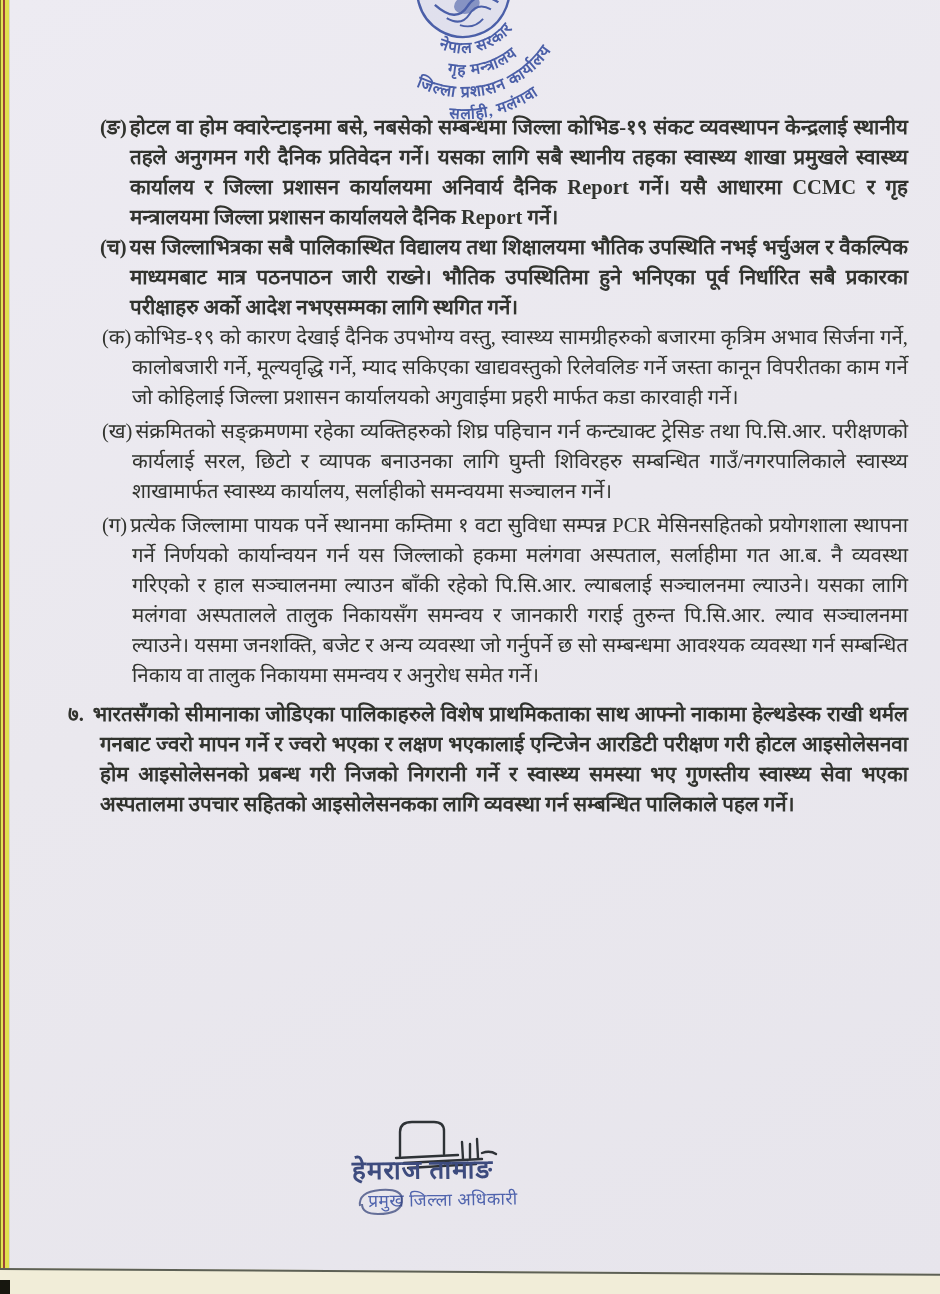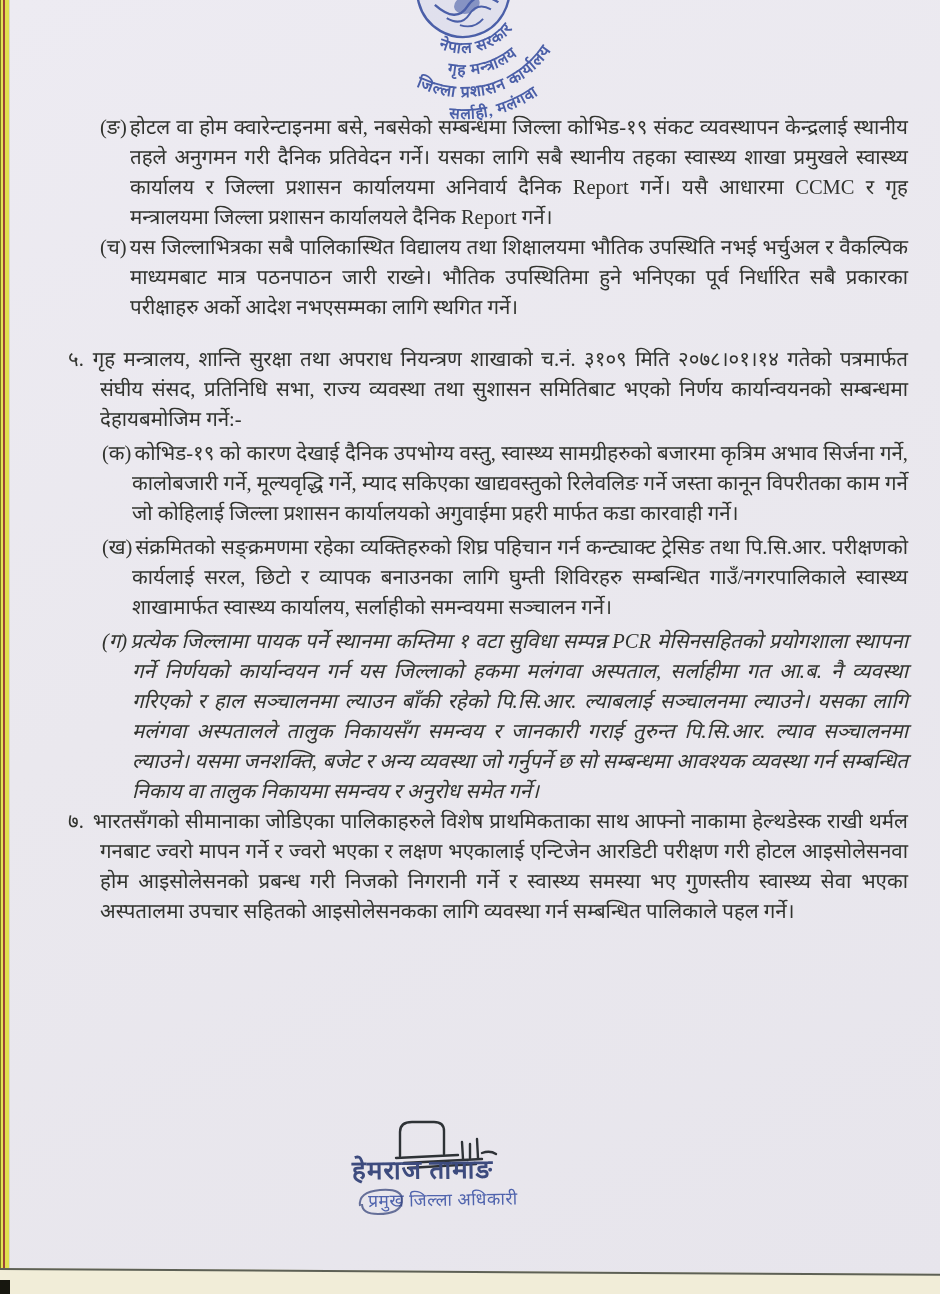--- a/index.html
+++ b/index.html
@@ -23,23 +23,23 @@
   .content{position:absolute;left:68px;top:112px;width:840px;color:#31332e;
            font-size:20.5px;line-height:30px;}
   .para{text-align:justify;margin:0;}
   .para .plabel{white-space:nowrap;}
   .para.sub {margin-left:62px;text-indent:-30px;}
   .para.sub .plabel{margin-right:3px;}
   .para.num {margin-left:32px;text-indent:-32px;}
   .para.num .plabel{margin-right:9px;}
   .para.sub2{margin-left:64px;text-indent:-30px;}
   .para.sub2 .plabel{margin-right:3px;}
-  .para.mb0{margin-bottom:0;}
+  .para.mb0{margin-bottom:0;font-weight:bold;}
   .para.mb-sm{margin-bottom:4px;}
-  .para.mb-md{font-style:italic;}
+  .para.mb-md{margin-bottom:9px;}
   .para.gap{margin-top:22px;}
 
   
   .sig-scribble{position:absolute;left:378px;top:1116px;width:200px;height:60px;}
   .sig-name{position:absolute;left:352px;top:1150px;width:260px;font-size:26px;font-weight:bold;
             color:#3d4b7e;letter-spacing:1px;transform:rotate(-0.6deg);}
   .sig-title{position:absolute;left:368px;top:1186px;width:240px;font-size:17.5px;
              color:#4f63ad;letter-spacing:.5px;transform:rotate(-1deg);}
   .sig-loop{position:absolute;left:352px;top:1180px;width:80px;height:40px;}
 </style>
@@ -70,21 +70,20 @@
         <text><textPath href="#arc2" startOffset="50%" text-anchor="middle">गृह मन्त्रालय</textPath></text>
         <text font-size="16"><textPath href="#arc3" startOffset="50%" text-anchor="middle">जिल्ला प्रशासन कार्यालय</textPath></text>
         <text><textPath href="#arc4" startOffset="50%" text-anchor="middle">सर्लाही, मलंगवा</textPath></text>
       </g>
     </g>
   </svg>
 
   <div class="content" id="doc-body">
       <div class="para sub mb0"><span class="plabel">(ङ)</span><span class="ptext">होटल वा होम क्वारेन्टाइनमा बसे, नबसेको सम्बन्धमा जिल्ला कोभिड-१९ संकट व्यवस्थापन केन्द्रलाई स्थानीय तहले अनुगमन गरी दैनिक प्रतिवेदन गर्ने। यसका लागि सबै स्थानीय तहका स्वास्थ्य शाखा प्रमुखले स्वास्थ्य कार्यालय र जिल्ला प्रशासन कार्यालयमा अनिवार्य दैनिक Report गर्ने। यसै आधारमा CCMC र गृह मन्त्रालयमा जिल्ला प्रशासन कार्यालयले दैनिक Report गर्ने।</span></div>
       <div class="para sub mb0"><span class="plabel">(च)</span><span class="ptext">यस जिल्लाभित्रका सबै पालिकास्थित विद्यालय तथा शिक्षालयमा भौतिक उपस्थिति नभई भर्चुअल र वैकल्पिक माध्यमबाट मात्र पठनपाठन जारी राख्ने। भौतिक उपस्थितिमा हुने भनिएका पूर्व निर्धारित सबै प्रकारका परीक्षाहरु अर्को आदेश नभएसम्मका लागि स्थगित गर्ने।</span></div>
-      <div class="para num mb-sm gap"><span class="plabel">५.</span><span class="ptext">गृह मन्त्रालय, शान्ति सुरक्षा तथा अपराध नियन्त्रण शाखाको च.नं. ३१०९ मिति २०७८।०१।१४ गतेको पत्रमार्फत संघीय संसद, प्रतिनिधि सभा, राज्य व्यवस्था तथा सुशासन समितिबाट भएको निर्णय कार्यान्वयनको सम्बन्धमा देहायबमोजिम गर्ने:-</span></div>
       <div class="para sub2 mb-sm"><span class="plabel">(क)</span><span class="ptext">कोभिड-१९ को कारण देखाई दैनिक उपभोग्य वस्तु, स्वास्थ्य सामग्रीहरुको बजारमा कृत्रिम अभाव सिर्जना गर्ने, कालोबजारी गर्ने, मूल्यवृद्धि गर्ने, म्याद सकिएका खाद्यवस्तुको रिलेवलिङ गर्ने जस्ता कानून विपरीतका काम गर्ने जो कोहिलाई जिल्ला प्रशासन कार्यालयको अगुवाईमा प्रहरी मार्फत कडा कारवाही गर्ने।</span></div>
       <div class="para sub2 mb-sm"><span class="plabel">(ख)</span><span class="ptext">संक्रमितको सङ्क्रमणमा रहेका व्यक्तिहरुको शिघ्र पहिचान गर्न कन्ट्याक्ट ट्रेसिङ तथा पि.सि.आर. परीक्षणको कार्यलाई सरल, छिटो र व्यापक बनाउनका लागि घुम्ती शिविरहरु सम्बन्धित गाउँ/नगरपालिकाले स्वास्थ्य शाखामार्फत स्वास्थ्य कार्यालय, सर्लाहीको समन्वयमा सञ्चालन गर्ने।</span></div>
       <div class="para sub2 mb-md"><span class="plabel">(ग)</span><span class="ptext">प्रत्येक जिल्लामा पायक पर्ने स्थानमा कम्तिमा १ वटा सुविधा सम्पन्न PCR मेसिनसहितको प्रयोगशाला स्थापना गर्ने निर्णयको कार्यान्वयन गर्न यस जिल्लाको हकमा मलंगवा अस्पताल, सर्लाहीमा गत आ.ब. नै व्यवस्था गरिएको र हाल सञ्चालनमा ल्याउन बाँकी रहेको पि.सि.आर. ल्याबलाई सञ्चालनमा ल्याउने। यसका लागि मलंगवा अस्पतालले तालुक निकायसँग समन्वय र जानकारी गराई तुरुन्त पि.सि.आर. ल्याव सञ्चालनमा ल्याउने। यसमा जनशक्ति, बजेट र अन्य व्यवस्था जो गर्नुपर्ने छ सो सम्बन्धमा आवश्यक व्यवस्था गर्न सम्बन्धित निकाय वा तालुक निकायमा समन्वय र अनुरोध समेत गर्ने।</span></div>
       <div class="para num mb0"><span class="plabel">७.</span><span class="ptext">भारतसँगको सीमानाका जोडिएका पालिकाहरुले विशेष प्राथमिकताका साथ आफ्नो नाकामा हेल्थडेस्क राखी थर्मल गनबाट ज्वरो मापन गर्ने र ज्वरो भएका र लक्षण भएकालाई एन्टिजेन आरडिटी परीक्षण गरी होटल आइसोलेसनवा होम आइसोलेसनको प्रबन्ध गरी निजको निगरानी गर्ने र स्वास्थ्य समस्या भए गुणस्तीय स्वास्थ्य सेवा भएका अस्पतालमा उपचार सहितको आइसोलेसनकका लागि व्यवस्था गर्न सम्बन्धित पालिकाले पहल गर्ने।</span></div>
     </div>
 
   <svg class="sig-scribble" viewBox="0 0 200 60">
     <g stroke="#2e3236" stroke-width="2.4" fill="none" stroke-linecap="round">
       <path d="M22,40 L22,16 Q22,6 34,6 L56,6 Q66,6 66,15 L66,38"></path>
       <path d="M18,42 L80,39"></path>

